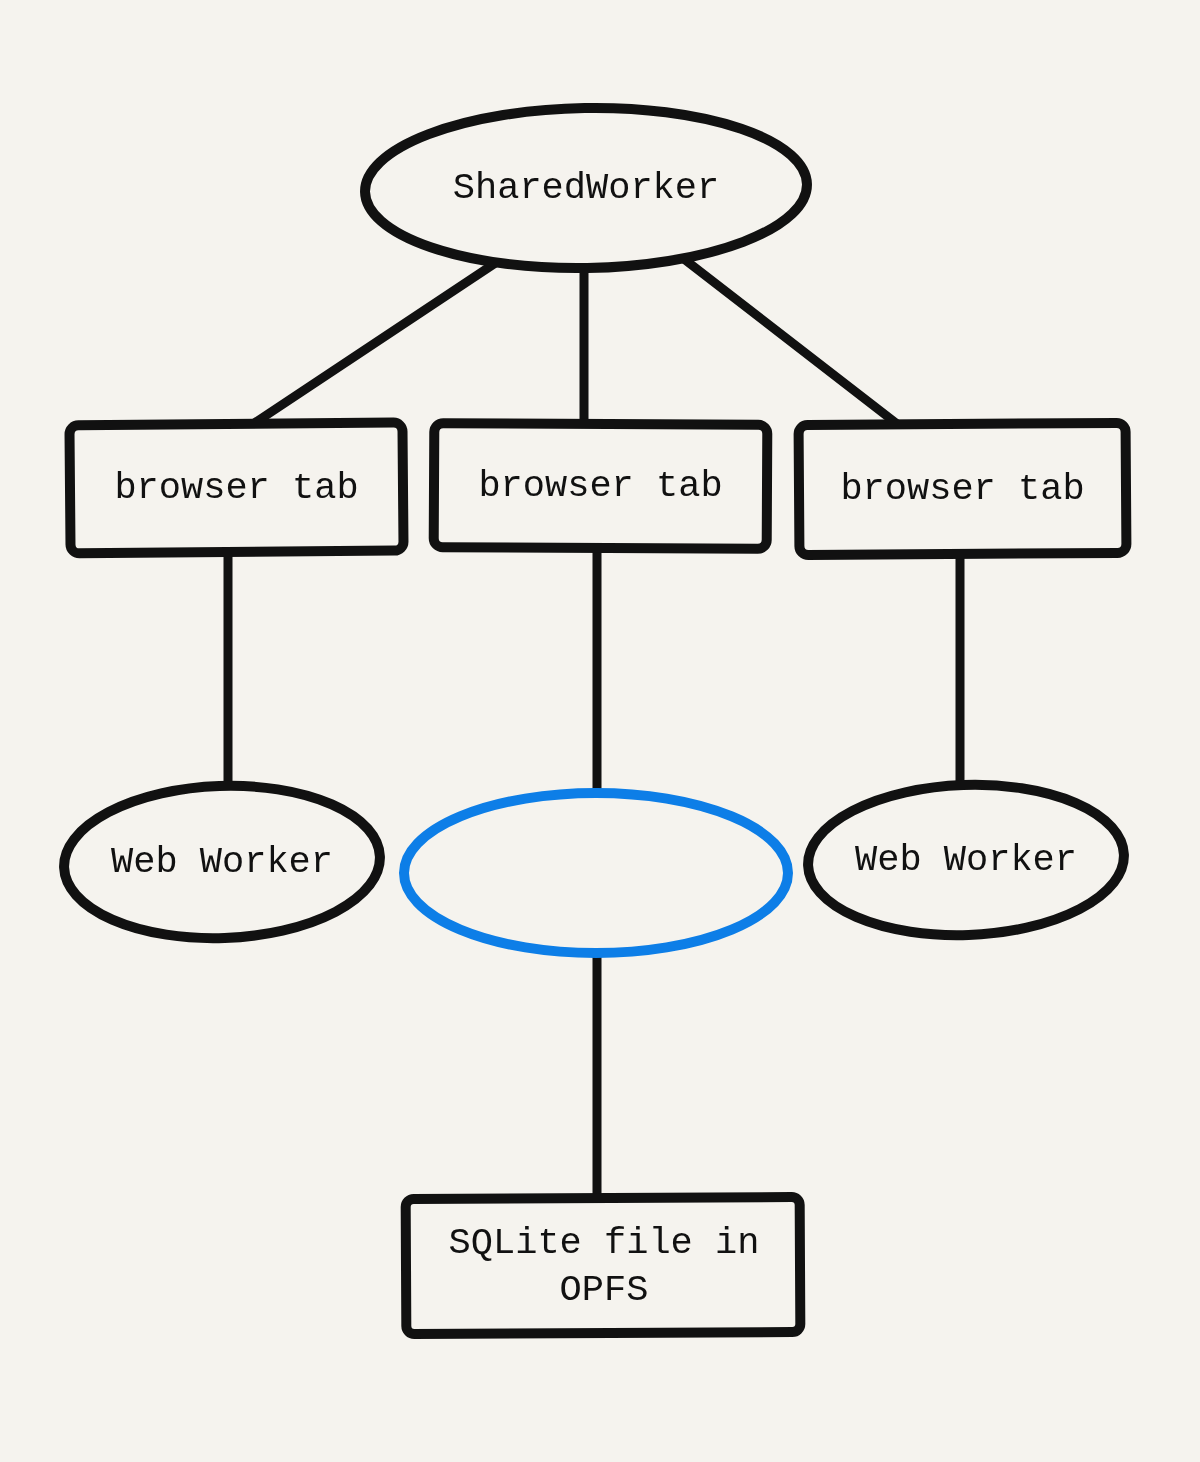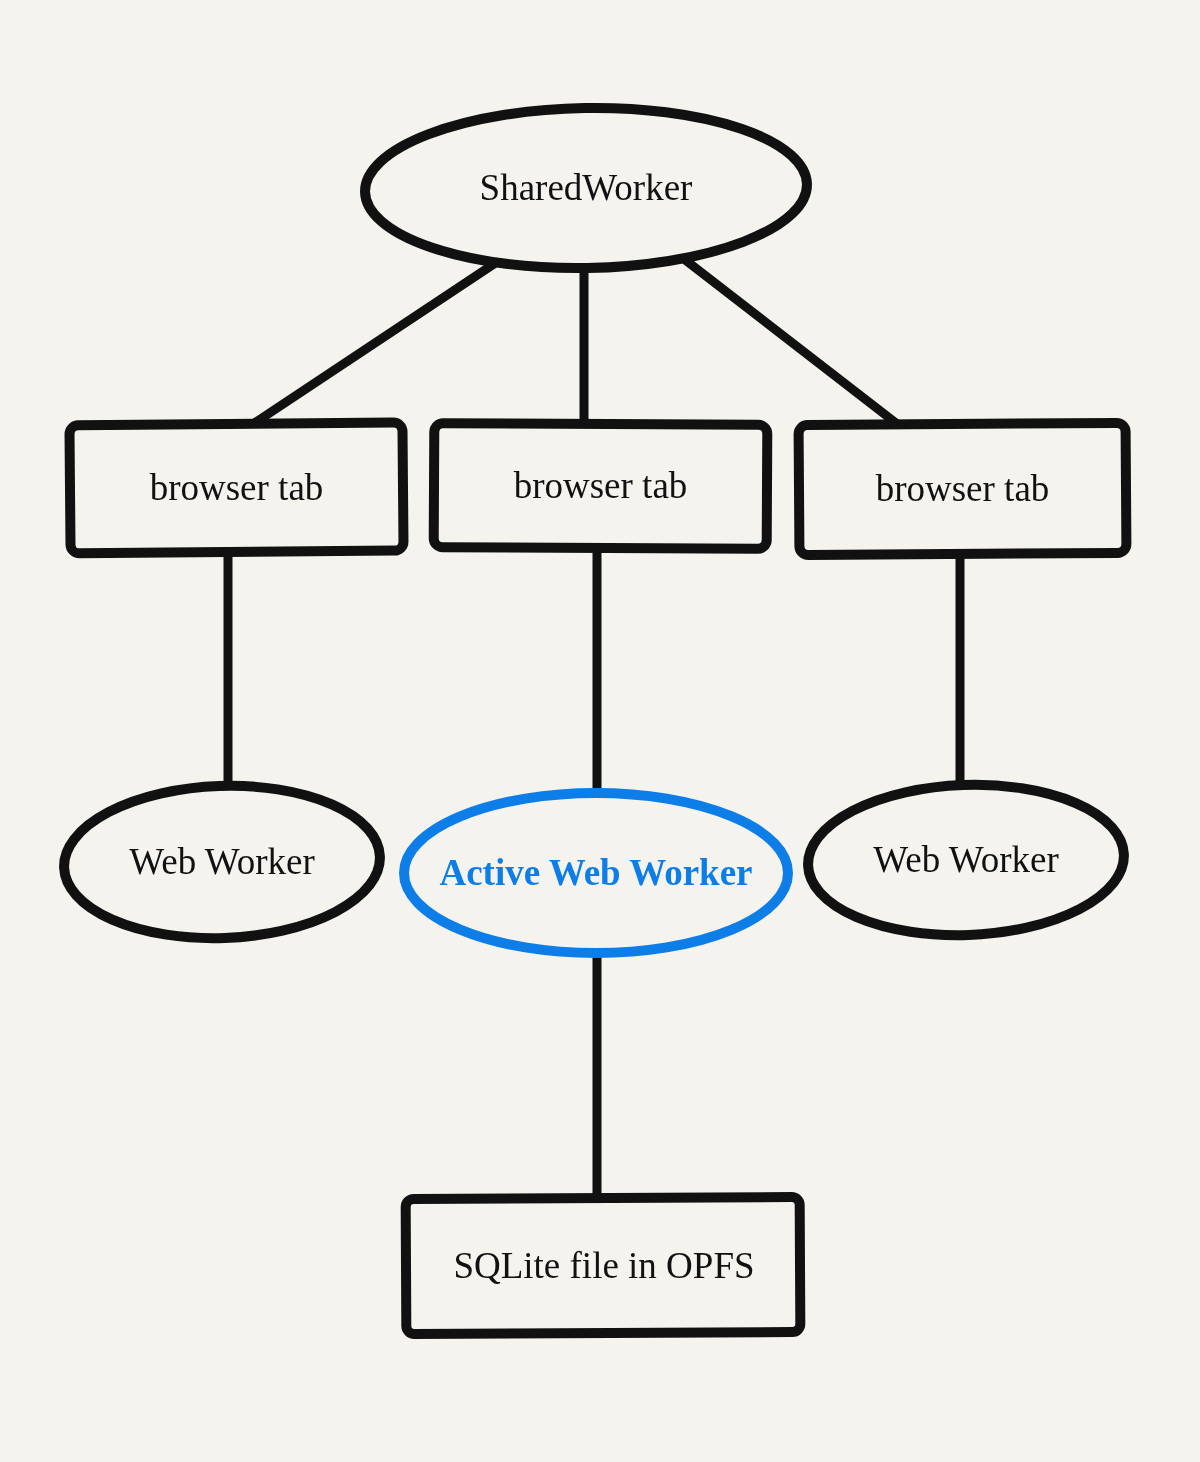--- a/index.html
+++ b/index.html
@@ -6,21 +6,21 @@
     --paper:#f5f3ee;
     --ink:#111111;
     --accent:#0d7ee7;
   }
   html,body{margin:0;padding:0;background:var(--paper);}
   .canvas{
     position:relative;
     width:1200px;
     height:1396px;
     background:var(--paper);
-    font-family:Liberation Serif, serif;
+    font-family:Liberation Mono, monospace;
     overflow:hidden;
   }
   .diagram-svg{position:absolute;left:0;top:0;width:1200px;height:1462px;}
   .edge{stroke:var(--ink);stroke-width:9;stroke-linecap:round;fill:none;}
   .node-shape{fill:var(--paper);stroke:var(--ink);stroke-width:10;stroke-linejoin:round;}
   .node-shape.accent{stroke:var(--accent);}
   .label{
     position:absolute;
     display:flex;
     align-items:center;
@@ -67,19 +67,18 @@
   <div class="label" style="left:366px;top:108px;width:440px;height:160px;">SharedWorker</div>
 
   <div class="label" style="left:70px;top:424px;width:333px;height:128px;">browser tab</div>
 
   <div class="label" style="left:434px;top:424px;width:333px;height:124px;">browser tab</div>
 
   <div class="label" style="left:799px;top:424px;width:327px;height:130px;">browser tab</div>
 
   <div class="label" style="left:64px;top:786px;width:316px;height:152px;">Web Worker</div>
 
-  <div class="label accent" style="left:436px;top:793px;width:320px;height:160px;">Active Web Worker</div>
 
   <div class="label" style="left:808px;top:785px;width:316px;height:150px;">Web Worker</div>
 
   <div class="label" style="left:416px;top:1199px;width:376px;height:135px;">SQLite file in OPFS</div>
 
 </div>
 
 </body></html>

